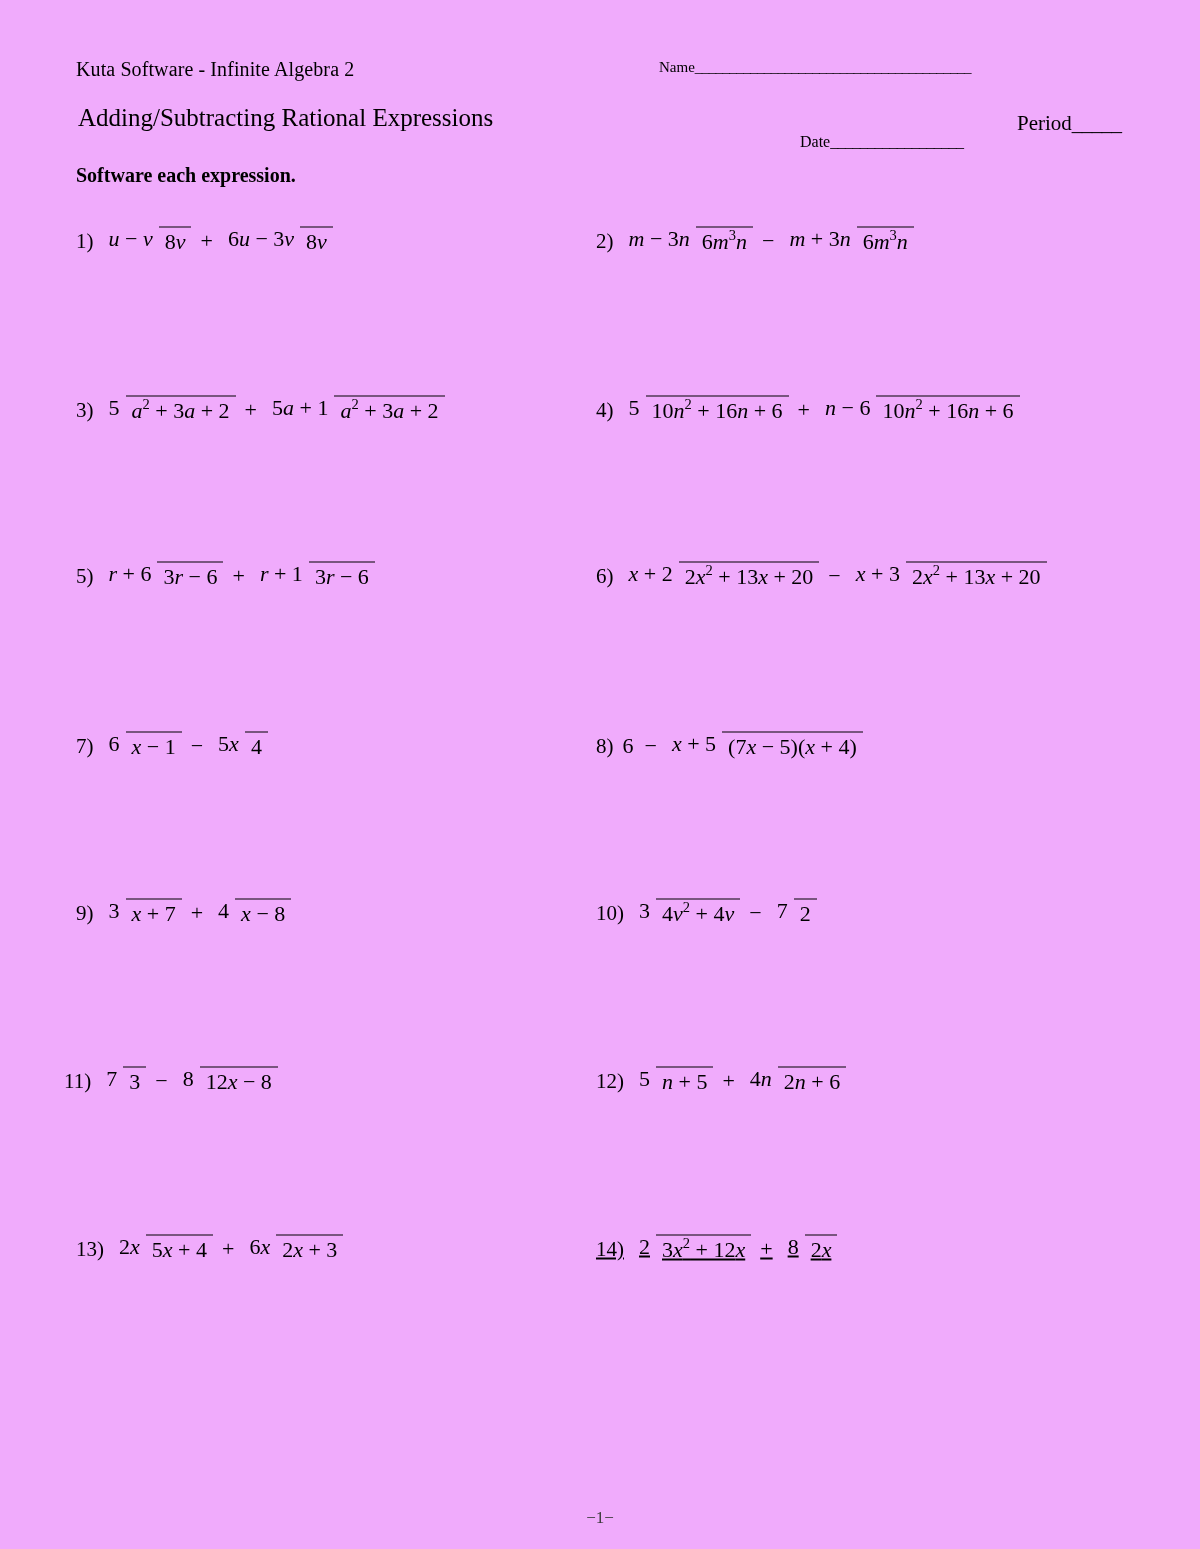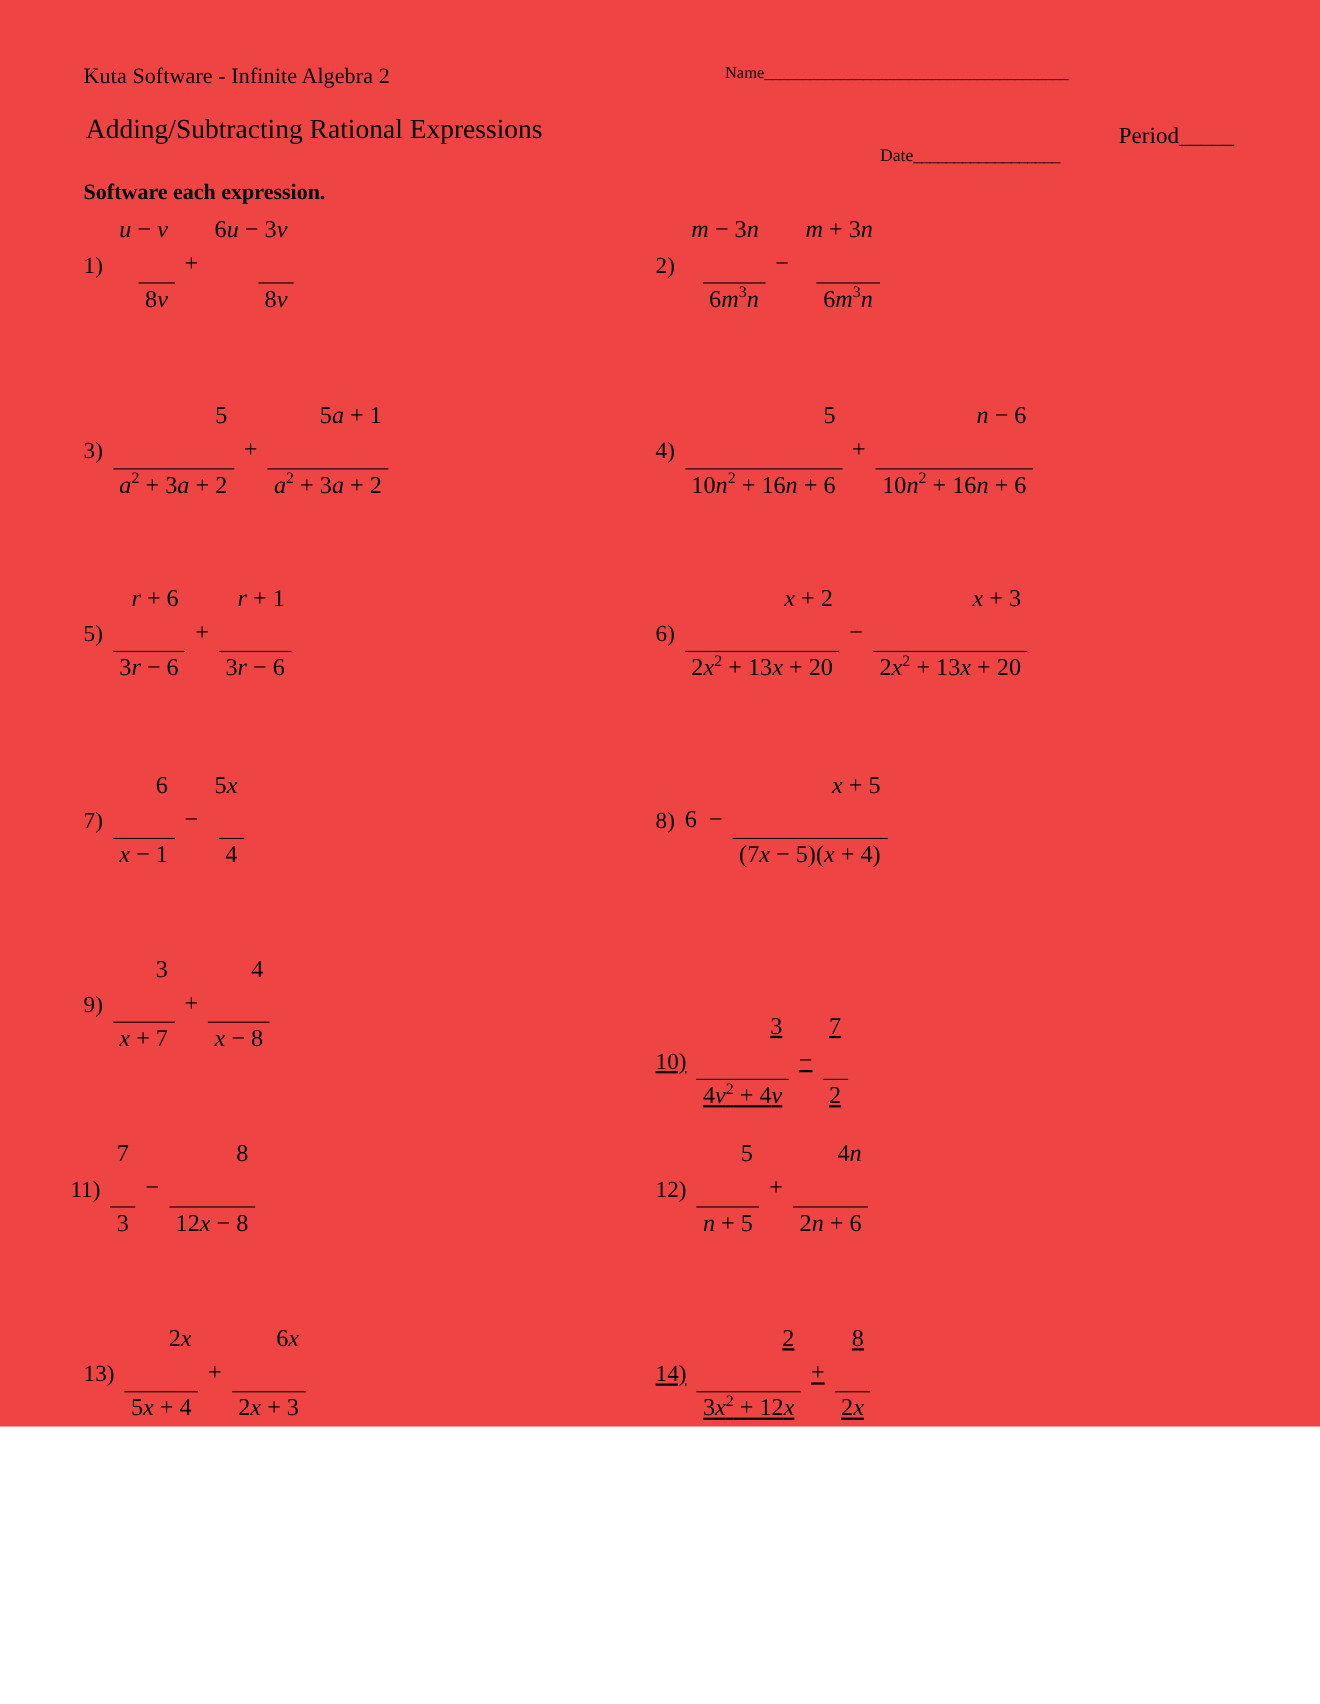--- a/index.html
+++ b/index.html
@@ -7,22 +7,22 @@
     padding: 0;
     background: #ffffff;
   }
   body {
     font-family: "Liberation Serif", "DejaVu Serif", serif;
     color: #000000;
   }
   .page {
     position: relative;
     width: 1200px;
-    height: 1297px;
-    background: #ef4444;
+    height: 1549px;
+    background: #f0abfc;
     overflow: hidden;
   }
 
   
   .hdr-brand {
     position: absolute;
     left: 76px;
     top: 58px;
     font-size: 20px;
     letter-spacing: 0.1px;
@@ -98,25 +98,23 @@
     font-size: 22px;
   }
   .lead {
     font-size: 22px;
     padding-right: 2px;
   }
 
   
   .frac {
     display: inline-flex;
-    flex-direction: column;
-    align-items: flex-end;
+    align-items: flex-start;
     vertical-align: middle;
     line-height: 1.08;
-    gap: 34px;
   }
   .frac .num {
     padding: 0 6px 2px 6px;
   }
   .frac .den {
     padding: 2px 6px 0 6px;
     border-top: 1.6px solid #000;
   }
   .frac .num, .frac .den {
     display: block;
@@ -279,21 +277,21 @@
             <span class="num">3</span>
             <span class="den"><i class="v">x</i> + 7</span>
           </span>
           <span class="op">+</span>
           <span class="frac">
             <span class="num">4</span>
             <span class="den"><i class="v">x</i> − 8</span>
           </span>
         </span>
       </div>
-      <div class="problem" style="left: 596px; top: 964px; transform: translateY(-50%); text-decoration: underline;">
+      <div class="problem" style="left: 596px; top: 912px; transform: translateY(-50%);">
         <span class="pnum">10)</span>
         <span class="expr">
           <span class="frac">
             <span class="num">3</span>
             <span class="den">4<i class="v">v</i><sup>2</sup> + 4<i class="v">v</i></span>
           </span>
           <span class="op">−</span>
           <span class="frac">
             <span class="num">7</span>
             <span class="den">2</span>

